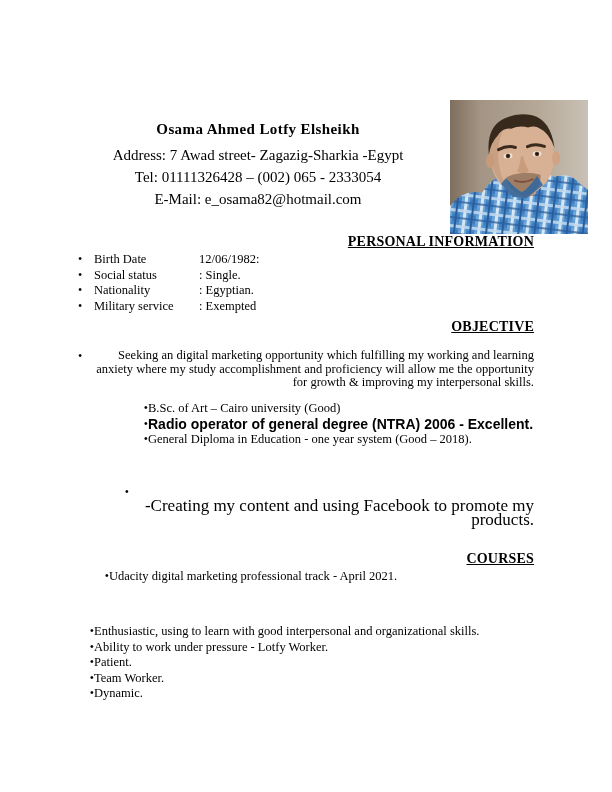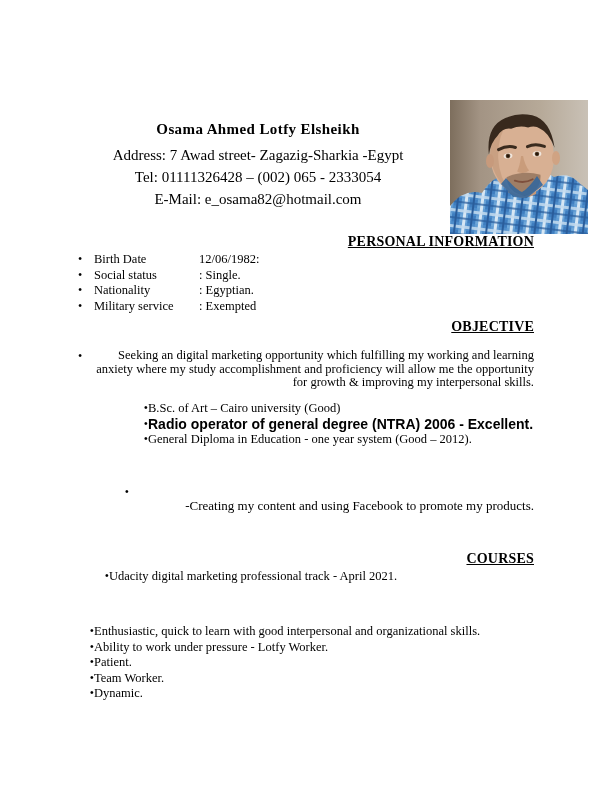--- a/index.html
+++ b/index.html
@@ -29,21 +29,21 @@
   .obj-body .blt{position:absolute;left:22px;top:0;}
   .obj-line{line-height:13.5px;}
   .li{display:flex;font-size:12.5px;line-height:15.5px;}
   .li .blt{flex:0 0 auto;}
   .edu .li{padding-left:75px;}
   .edu .blt{width:17px;}
   .edu-ntra{font-family:"Liberation Sans","DejaVu Sans",sans-serif;font-size:14px;font-weight:bold;}
   .exp-body{margin-top:13px;}
   .exp .li{padding-left:58px;line-height:14px;}
   .exp .blt{width:15px;}
-  .exp-line2{padding-left:73px;font-size:13px;line-height:14px;}
+  .exp-line2{padding-left:73px;font-size:17px;line-height:14px;}
   .crs .li{padding-left:38px;}
   .crs .blt{width:15px;}
   .kq .li{padding-left:22px;}
   .kq .blt{width:16px;}
 </style>
 </head>
 <body>
 
 <div class="page">
 
@@ -151,21 +151,21 @@
       <div class="li">
         <span class="blt">•</span>
         <span>B.Sc. of Art – Cairo university (Good)</span>
       </div>
       <div class="li">
         <span class="blt">•</span>
         <span class="edu-ntra">Radio operator of general degree (NTRA) 2006 - Excellent.</span>
       </div>
       <div class="li">
         <span class="blt">•</span>
-        <span>General Diploma in Education - one year system (Good – 2012).</span>
+        <span>General Diploma in Education - one year system (Good – 2018).</span>
       </div>
     </div>
   </section>
 
   <section class="sec exp" style="top:472px">
     <div class="exp-body">
       <div class="li">
         <span class="blt">•</span>
       </div>
       <div class="exp-line2">-Creating my content and using Facebook to promote my products.</div>
@@ -179,21 +179,21 @@
         <span class="blt">•</span>
         <span>Udacity digital marketing professional track - April 2021.</span>
       </div>
     </div>
   </section>
 
   <section class="sec kq" style="top:622px">
     <div class="rows">
       <div class="li">
         <span class="blt">•</span>
-        <span>Enthusiastic, quick to learn with good interpersonal and organizational skills.</span>
+        <span>Enthusiastic, using to learn with good interpersonal and organizational skills.</span>
       </div>
       <div class="li">
         <span class="blt">•</span>
         <span>Ability to work under pressure - Lotfy Worker.</span>
       </div>
       <div class="li">
         <span class="blt">•</span>
         <span>Patient.</span>
       </div>
       <div class="li">

